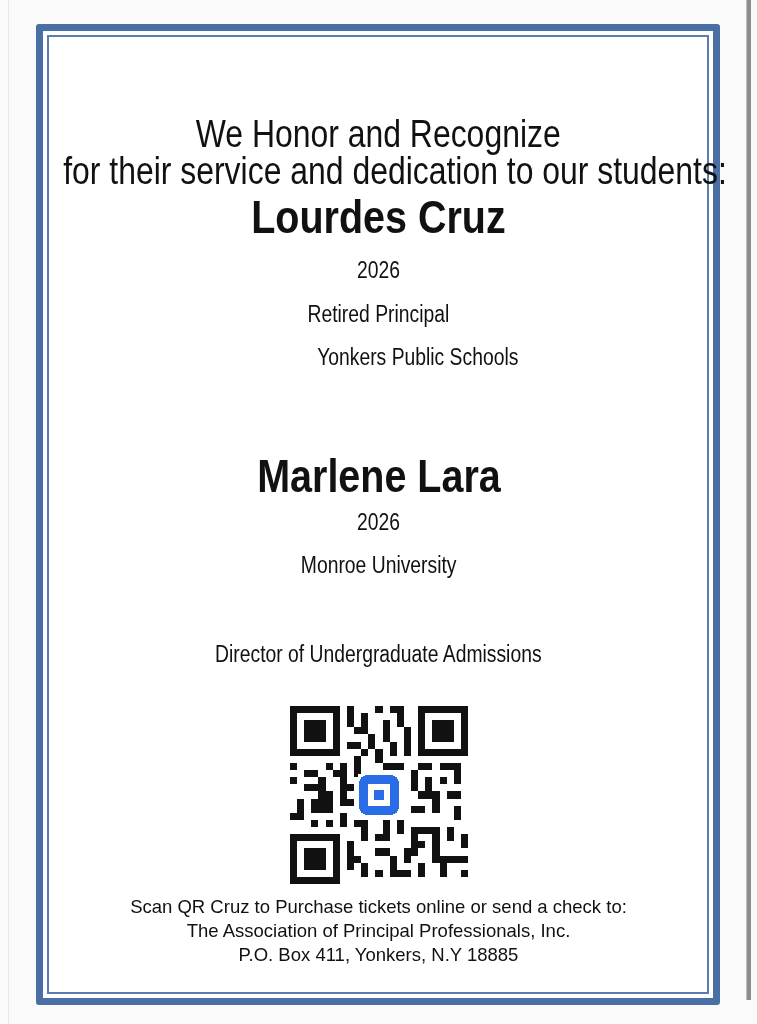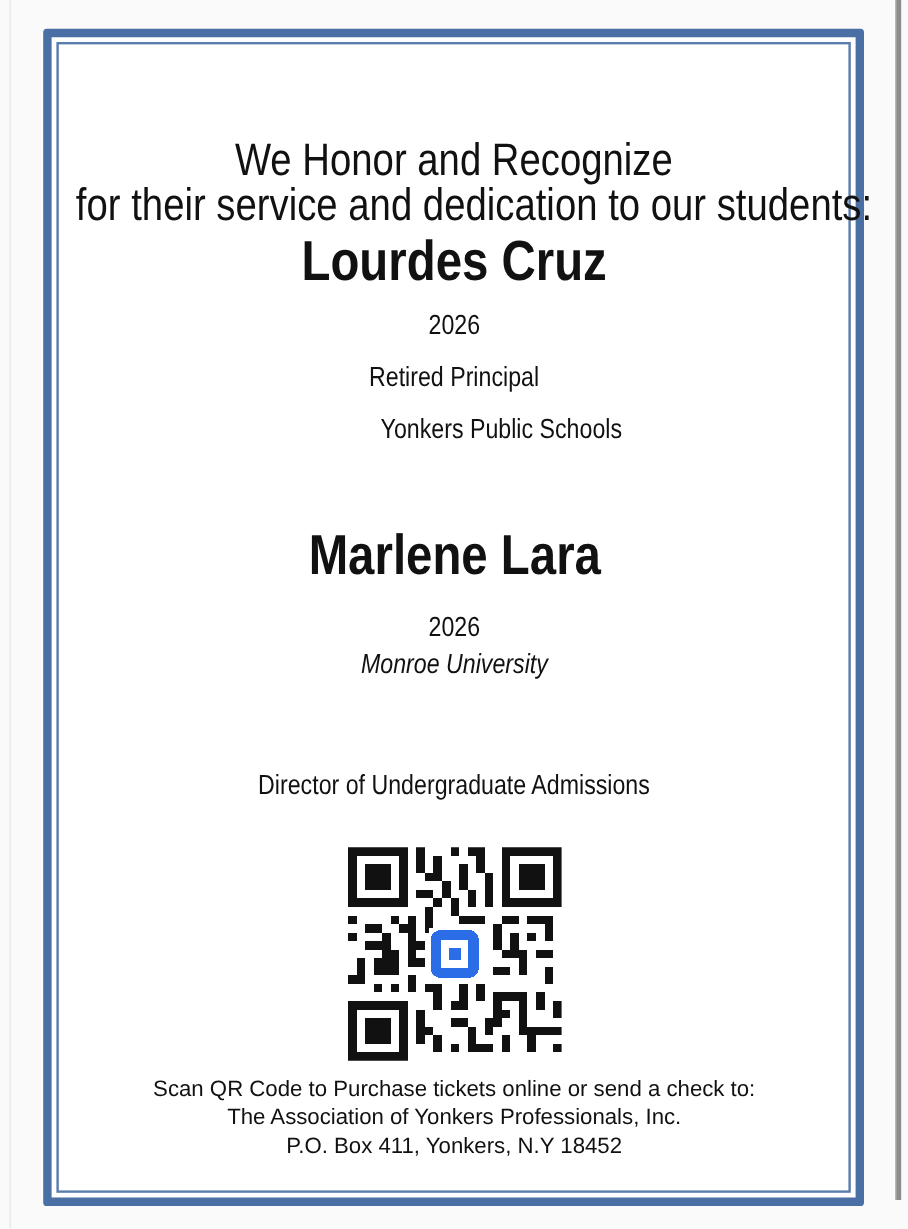--- a/index.html
+++ b/index.html
@@ -58,27 +58,27 @@
 <div class="line detail" style="top:257px;">
   <span class="cond">2026</span>
 </div>
 <div class="line detail" style="top:301px;text-decoration:underline;">
   <span class="cond">Retired Principal</span>
 </div>
 <div class="line detail" style="top:344px;padding-left:39px;">
   <span class="cond">Yonkers Public Schools</span>
 </div>
 
-<div class="line name" style="top:434px;">
+<div class="line name" style="top:448px;">
   <span class="cond">Marlene Lara</span>
 </div>
 <div class="line detail" style="top:509px;">
   <span class="cond">2026</span>
 </div>
-<div class="line detail" style="top:540px;font-style:italic;">
+<div class="line detail" style="top:552px;">
   <span class="cond">Monroe University</span>
 </div>
 <div class="line detail" style="top:594px;margin-top:47px;">
   <span class="cond">Director of Undergraduate Admissions</span>
 </div>
 
 <svg class="qr" viewBox="0 0 25 25" shape-rendering="crispEdges">
   <g fill="#111">
 
     <path d="M0 0h7v7h-7z M1 1v5h5v-5z" fill-rule="evenodd"></path>
@@ -158,20 +158,20 @@
       <rect x="8" y="13" width="1" height="1"></rect>
   </g>
 
   <rect x="9.5" y="9.5" width="6" height="6" fill="#ffffff"></rect>
   <rect x="9.7" y="9.7" width="5.6" height="5.6" rx="1.1" fill="#2a6de6"></rect>
   <rect x="10.9" y="10.9" width="3.2" height="3.2" fill="#ffffff"></rect>
   <rect x="11.8" y="11.8" width="1.4" height="1.4" fill="#2a6de6"></rect>
 </svg>
 
 <div class="line footer" style="top:896px;">
-  <span>Scan QR Code to Purchase tickets online or send a check to:</span>
+  <span>Scan QR Cruz to Purchase tickets online or send a check to:</span>
 </div>
 <div class="line footer" style="top:920px;">
-  <span>The Association of Yonkers Professionals, Inc.</span>
+  <span>The Association of Principal Professionals, Inc.</span>
 </div>
 <div class="line footer" style="top:944px;">
-  <span>P.O. Box 411, Yonkers, N.Y 18452</span>
+  <span>P.O. Box 411, Yonkers, N.Y 18885</span>
 </div>
 
 </body></html>

